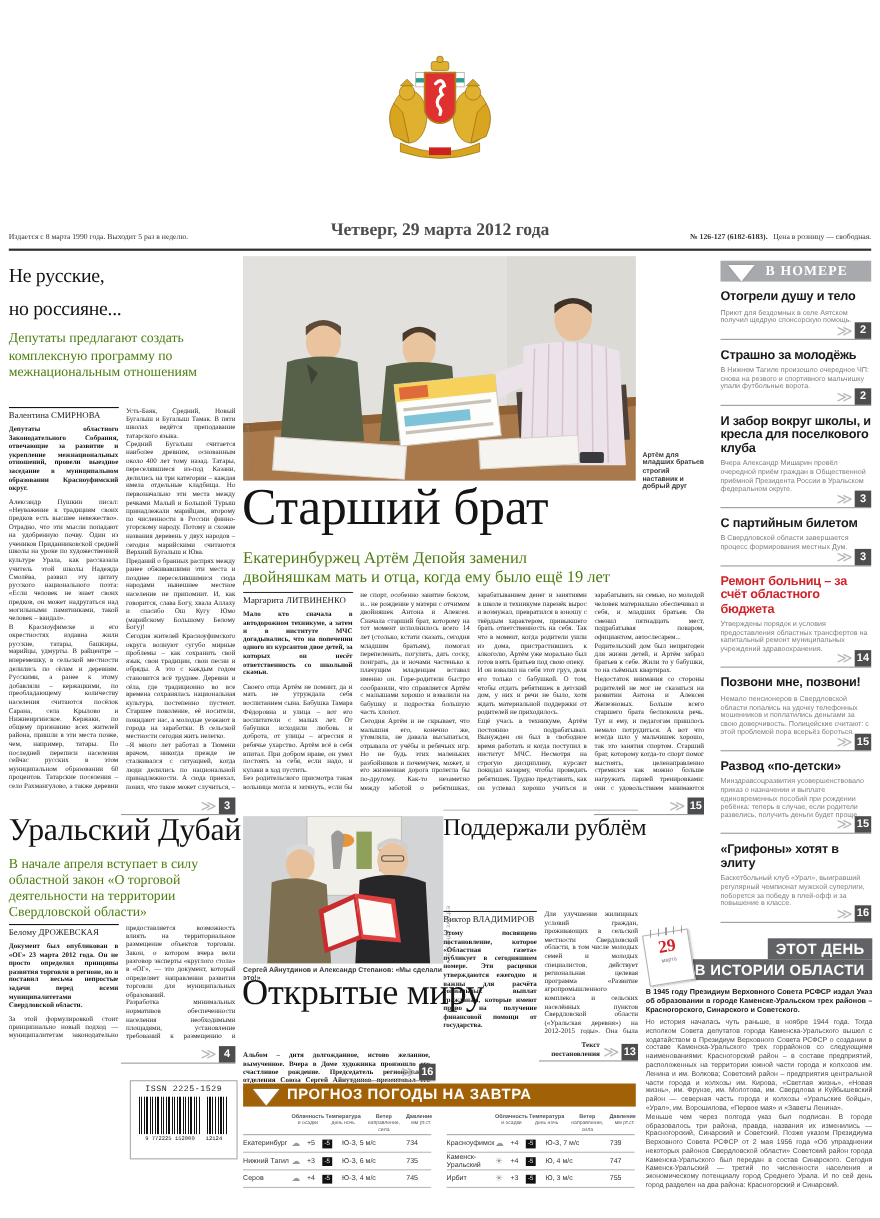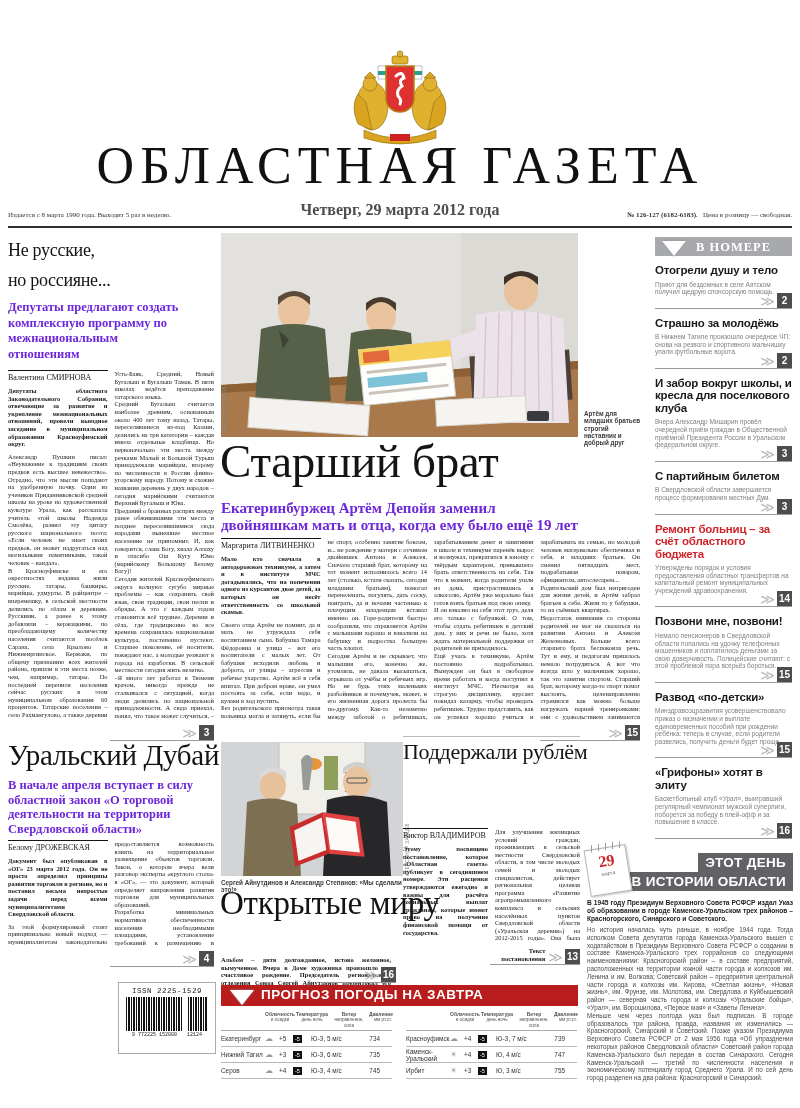--- a/index.html
+++ b/index.html
@@ -10,21 +10,21 @@
   .pre{white-space:pre-line;}
   
   .mast-title{left:0;right:0;top:138px;text-align:center;font-size:52px;line-height:56px;
               letter-spacing:6px;font-weight:500;color:#111;}
   .dl-left{left:8px;top:211px;font-size:7px;color:#333;}
   .dl-center{left:0;right:0;top:201px;text-align:center;font-size:16px;font-weight:bold;color:#4d4d4d;}
   .dl-right{right:8px;top:211px;font-size:7px;color:#333;}
   .toprule{left:8px;right:8px;top:226px;height:2px;background:#2e2e2e;}
   
   .hl{font-weight:500;color:#141414;letter-spacing:-0.3px;}
-  .sub{font-weight:bold;color:#6d28d9;}
+  .sub{font-weight:normal;color:#4d7c0f;}
   .byline{font-size:8px;line-height:9px;border-top:1px solid #141414;padding:2px 0 5px;break-inside:avoid;}
   .lead{font-weight:bold;font-size:6.4px;line-height:7.6px;text-align:justify;margin:0 0 5px;}
   .bodytx{font-size:6.4px;line-height:7.6px;text-align:justify;color:#1f1f1f;}
   .colsbox{overflow:hidden;column-gap:7px;column-fill:auto;}
   .c2{column-count:2;} .c4{column-count:4;}
   
   .jump{display:flex;align-items:flex-end;justify-content:flex-end;border-bottom:1px solid #9a9a9a;}
   .chev{font-size:14px;line-height:12px;color:#b9b9b9;margin:0 2px 1px 0;font-family:"DejaVu Sans",sans-serif;}
   .pagebox{width:15px;height:15px;background:#4c4d4f;color:#fff;font:bold 10px "Liberation Sans",sans-serif;
            display:flex;align-items:center;justify-content:center;}
@@ -52,21 +52,21 @@
   .hist-lead{font-family:"Liberation Sans",sans-serif;font-weight:bold;font-size:6.6px;line-height:8px;
              text-align:justify;color:#1a1a1a;margin-top:8px;}
   .hist-body{font-family:"Liberation Sans",sans-serif;font-size:6.3px;line-height:7.8px;text-align:justify;color:#4a4a4a;margin-top:3px;}
   .cal{position:absolute;left:0px;top:-6px;width:40px;height:45px;background:#fff;border:1px solid #b5b5b5;
        transform:rotate(-9deg);box-shadow:1px 1px 2px rgba(0,0,0,0.25);text-align:center;}
   .cal-rings{height:7px;margin:-5px 4px 0;background:repeating-linear-gradient(100deg,transparent 0 3px,#9a9a9a 3px 4.2px,transparent 4.2px 7px);}
   .cal-day{color:#d1232a;font:bold 16px "Liberation Serif",serif;line-height:18px;margin-top:2px;}
   .cal-month{color:#777;font:5px "Liberation Sans",sans-serif;}
   
   #weather{left:221px;top:985px;width:357px;}
-  .w-bar{position:relative;height:21px;background:#b91c1c;}
+  .w-bar{position:relative;height:21px;background:#a16207;}
   .w-bar span{position:absolute;left:40px;top:2px;color:#fff;font-weight:bold;font-size:13.5px;
               font-family:"Liberation Sans",sans-serif;letter-spacing:0.5px;}
   .w-tables{display:flex;gap:14px;margin-top:6px;}
   .wtable{width:171px;font-family:"Liberation Sans",sans-serif;}
   .w-head{display:flex;border-bottom:1px solid #aaa;padding-bottom:2px;color:#555;}
   .w-head div{font-size:4.6px;line-height:5.4px;text-align:center;}
   .w-head b{font-size:5px;}
   .wh1{width:44px;} .wh2{width:30px;} .wh3{width:34px;} .wh4{width:40px;} .wh5{width:23px;text-align:right!important;}
   .w-row{display:flex;align-items:center;height:15px;border-bottom:1px solid #b8b8b8;font-size:6.4px;color:#333;}
   .w-city{width:44px;} .w-ico{width:14px;font-size:8px;color:#9a9a9a;line-height:8px;}
@@ -104,21 +104,20 @@
     <rect x="70" y="21" width="8" height="4" fill="#2e9e8f"></rect>
     <g>
       <rect x="48" y="6" width="16" height="8" rx="2" fill="#e0b02f" stroke="#8a6a10" stroke-width="0.6"></rect>
       <circle cx="56" cy="4" r="3" fill="#e0b02f" stroke="#8a6a10" stroke-width="0.6"></circle>
     </g>
     <path d="M42 16 h28 v34 a14 14 0 0 1 -14 12 a14 14 0 0 1 -14 -12 Z" fill="#e03131" stroke="#b08414" stroke-width="1.5"></path>
     <path d="M52 26 q6 -6 8 2 q-6 2 -2 8 q-6 4 -4 10 q4 4 2 8" fill="none" stroke="#fff" stroke-width="3" stroke-linecap="round"></path>
     <path d="M20 80 Q56 96 92 80 L92 88 Q56 100 20 88 Z" fill="#d9a520" stroke="#8a6a10" stroke-width="0.6"></path>
     <rect x="46" y="84" width="20" height="7" fill="#c22"></rect>
   </svg>
-  <div class="abs mast-title">ОБЛАСТНАЯ ГАЗЕТА</div>
   <div class="abs dl-left">Издается с 8 марта 1990 года. Выходит 5 раз в неделю.</div>
   <div class="abs dl-center">Четверг, 29 марта 2012 года</div>
   <div class="abs dl-right"><b>№ 126-127 (6182-6183).</b>&nbsp;&nbsp;&nbsp;<span>Цена в розницу — свободная.</span></div>
   <div class="abs toprule"></div>
 
   <div class="abs hl pre" style="left:8px;top:235px;width:206px;font-size:18px;line-height:30px">Не русские,
 но россияне...</div>
   <div class="abs sub" style="left:8px;top:300px;width:176px;font-size:12.5px;line-height:15.5px">Депутаты предлагают создать комплексную программу по межнациональным отношениям</div>
   <div class="abs colsbox c2" style="left:8px;top:370px;width:206px;height:354px">
     <div class="byline">Валентина СМИРНОВА</div>

